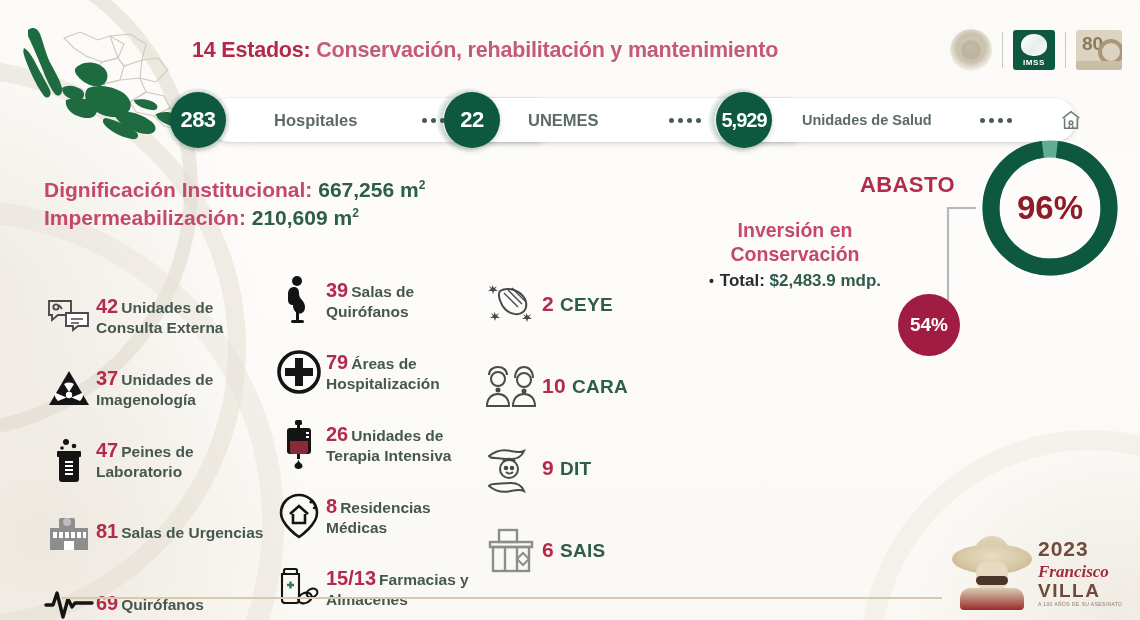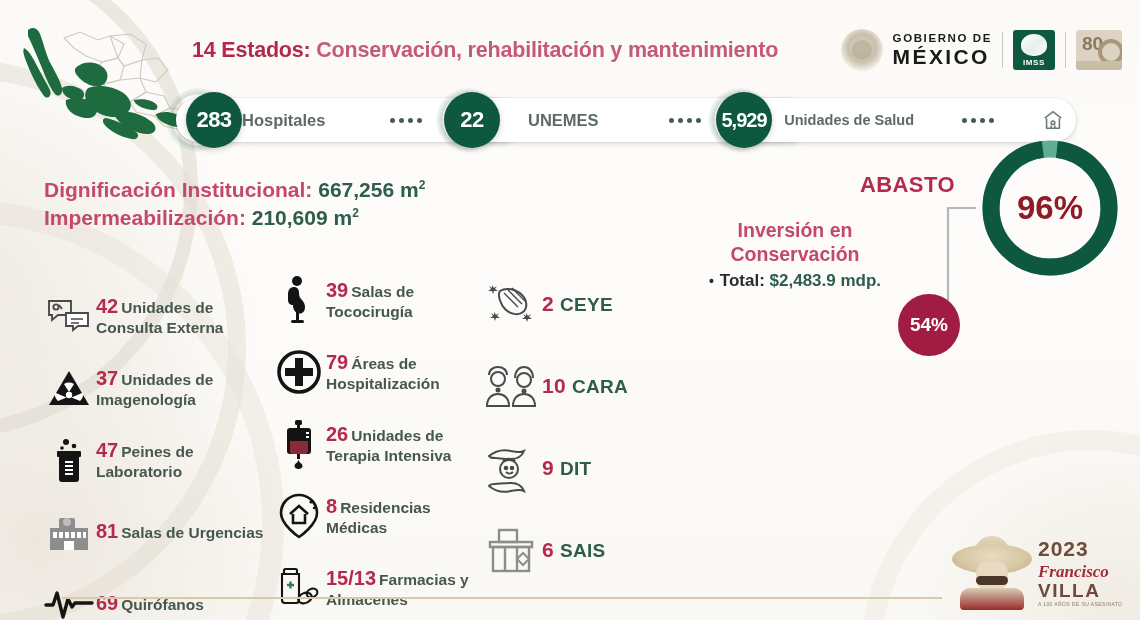--- a/index.html
+++ b/index.html
@@ -173,56 +173,52 @@
   </div>
 
   <div class="title">
     <span class="lead">14 Estados:</span><span class="rest"> Conservación, rehabilitación y mantenimiento</span>
   </div>
 
   <div class="logos">
     <div class="eagle">
         <i></i>
       </div>
-    <div class="gobmx">
-      <div class="l1">GOBIERNO DE</div>
-      <div class="l2">MÉXICO</div>
-    </div>
     <div class="vdiv"></div>
     <div class="imss">
       <div class="glyph"></div>
       <div class="txt">IMSS</div>
     </div>
     <div class="vdiv"></div>
     <div class="anniv">
       <div class="b n8">80</div>
       <div class="b n0"></div>
       <div class="band"></div>
     </div>
   </div>
 
   <div class="pillrow">
 
-    <div class="pill" style="left:6px;width:270px;padding-left:66px;padding-right:12px;justify-content:space-between;text-align:right;">
+    <div class="pill" style="left:38px;width:270px;padding-left:66px;padding-right:12px;justify-content:space-between;text-align:right;">
       <span class="plabel">Hospitales</span>
       <span class="dots">
           <span></span>
           <span></span>
           <span></span>
           <span></span>
         </span>
       <span class="picon">
         <svg viewBox="0 0 24 24" fill="none" stroke="currentColor" stroke-width="1.7">
             <path d="M4 21V9l5-3v15M14 21V6l6 3v12M2 21h20M7 11h0M7 14h0M17 12h0M17 15h0"></path>
             <path d="M10 21v-4h3v4" fill="currentColor"></path>
           </svg>
       </span>
     </div>
     <div class="halo" style="left:-4px;"></div>
-    <div class="bubble" style="left:16px;">
+    <div class="bubble" style="left:0;">
       <span>283</span>
     </div>
 
     <div class="pill" style="left:292px;width:270px;padding-left:66px;padding-right:12px;justify-content:space-between;">
       <span class="plabel">UNEMES</span>
       <span class="dots">
           <span></span>
           <span></span>
           <span></span>
           <span></span>
@@ -233,21 +229,21 @@
             <path d="M6 21c0-4 3-7 6-7s6 3 6 7"></path>
             <path d="M8 11h8"></path>
           </svg>
       </span>
     </div>
     <div class="halo" style="left:266px;"></div>
     <div class="bubble" style="left:274px;">
       <span>22</span>
     </div>
 
-    <div class="pill" style="left:562px;width:262px;padding-left:70px;padding-right:12px;justify-content:flex-end;gap:48px;">
+    <div class="pill" style="left:562px;width:262px;padding-left:70px;padding-right:12px;justify-content:space-between;gap:48px;">
       <span class="plabel" style="font-size:14.5px;">Unidades de Salud</span>
       <span class="dots">
           <span></span>
           <span></span>
           <span></span>
           <span></span>
         </span>
       <span class="picon">
         <svg viewBox="0 0 24 24" fill="none" stroke="currentColor" stroke-width="1.7">
             <path d="M3 10l9-7 9 7"></path>
@@ -349,21 +345,21 @@
   <div class="col c2">
     <div class="srow">
       <span class="sicon">
         <svg width="34" height="50" viewBox="0 0 34 50" fill="#141414">
             <circle cx="15" cy="6" r="5"></circle>
             <path d="M12 12c-4 0-6 3-6 7v6c0 3 2 5 5 5 0 6 4 10 9 8 4-2 4-9 0-13-2-2-3-4-3-7 0-4-2-6-5-6z"></path>
             <rect x="14" y="30" width="3" height="16"></rect>
             <rect x="9" y="45" width="13" height="3" rx="1.5"></rect>
           </svg>
       </span>
-      <span class="stext"><b>39</b><span>Salas de Tococirugía</span></span>
+      <span class="stext"><b>39</b><span>Salas de Quirófanos</span></span>
     </div>
     <div class="srow">
       <span class="sicon">
         <svg width="46" height="46" viewBox="0 0 46 46">
             <circle cx="23" cy="23" r="20" fill="none" stroke="#141414" stroke-width="3.6"></circle>
             <path d="M19 9h8v10h10v8H27v10h-8V27H9v-8h10z" fill="#141414"></path>
           </svg>
       </span>
       <span class="stext"><b>79</b><span>Áreas de Hospitalización</span></span>
     </div>

